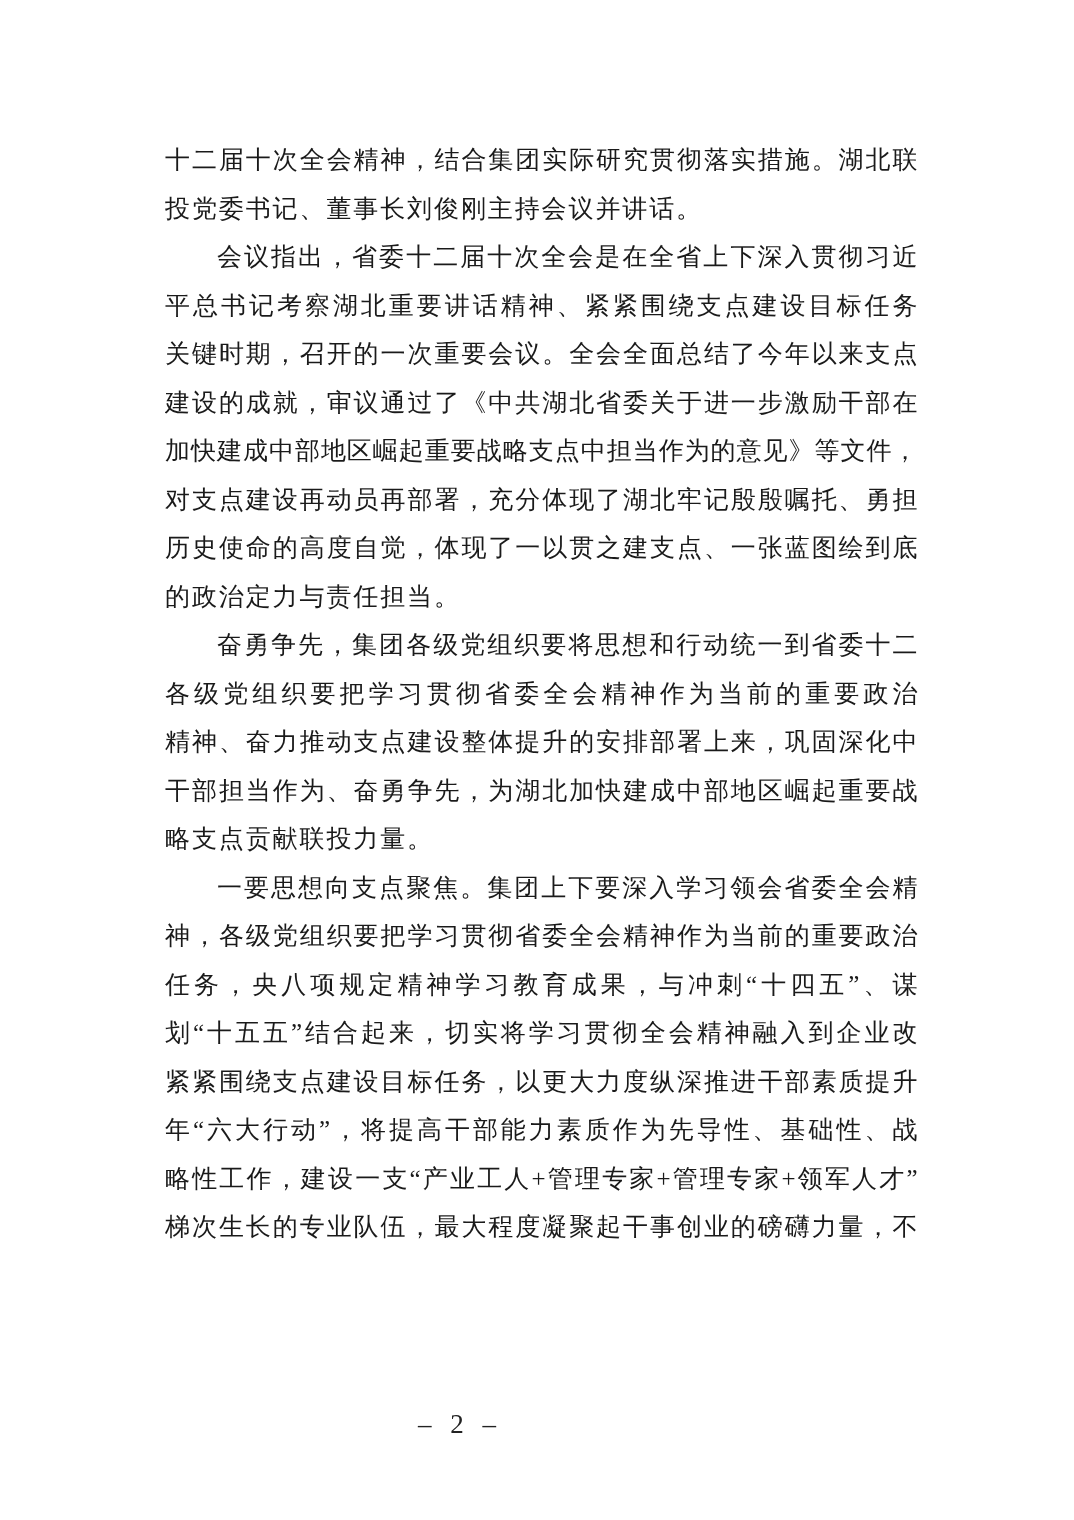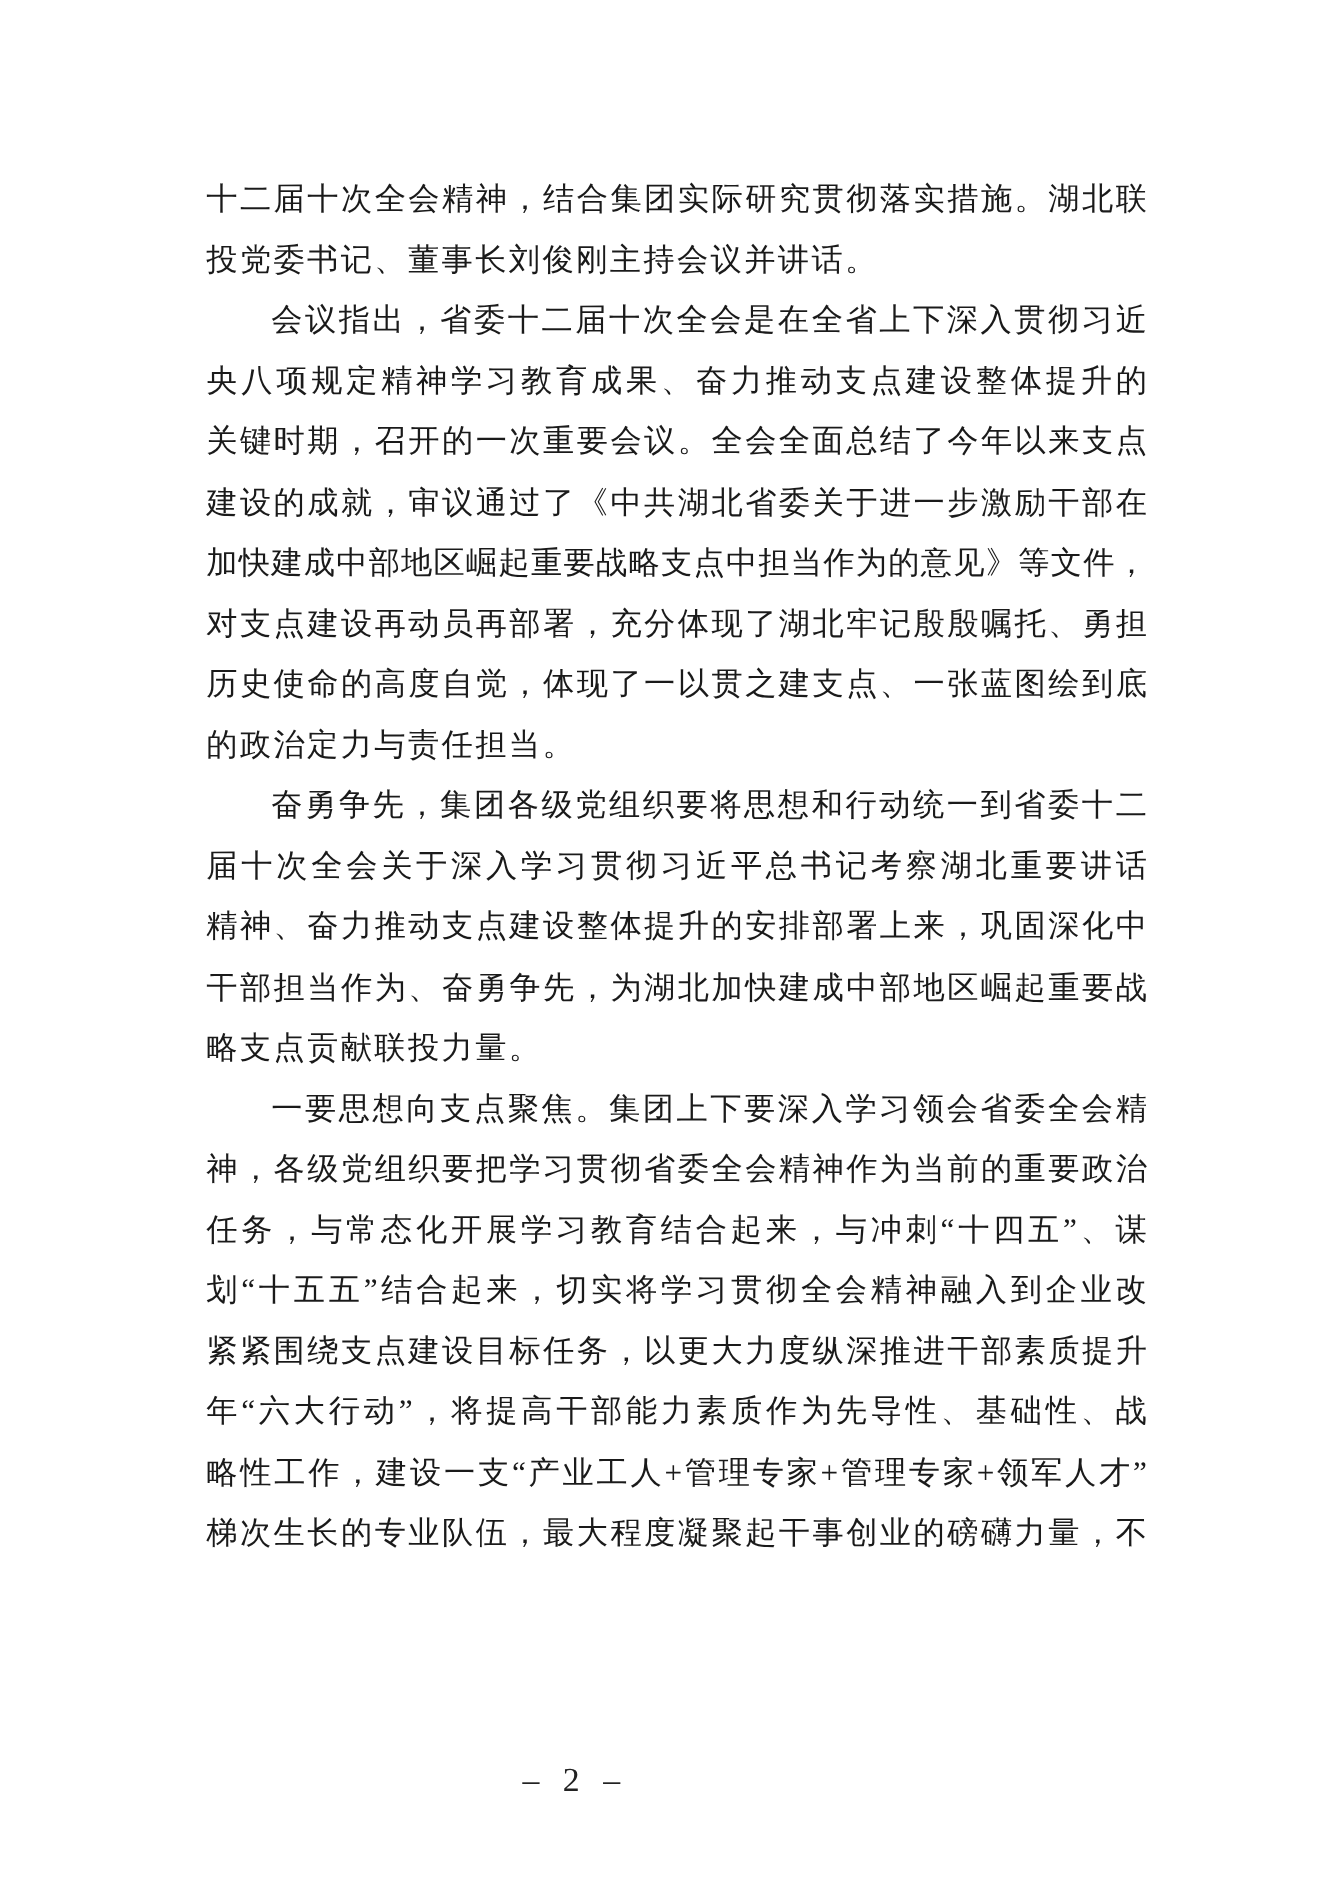--- a/index.html
+++ b/index.html
@@ -57,35 +57,35 @@
   }
 </style>
 </head>
 <body>
 
 <div class="page">
   <div class="doc-body">
       <div class="line">十二届十次全会精神，结合集团实际研究贯彻落实措施。湖北联</div>
       <div class="line para-end">投党委书记、董事长刘俊刚主持会议并讲话。</div>
       <div class="line indent">会议指出，省委十二届十次全会是在全省上下深入贯彻习近</div>
-      <div class="line">央八项规定精神学习教育成果、奋力推动支点建设整体提升的</div>
+      <div class="line">平总书记考察湖北重要讲话精神、紧紧围绕支点建设目标任务</div>
       <div class="line">关键时期，召开的一次重要会议。全会全面总结了今年以来支点</div>
       <div class="line">建设的成就，审议通过了《中共湖北省委关于进一步激励干部在</div>
       <div class="line">加快建成中部地区崛起重要战略支点中担当作为的意见》等文件，</div>
       <div class="line">对支点建设再动员再部署，充分体现了湖北牢记殷殷嘱托、勇担</div>
       <div class="line">历史使命的高度自觉，体现了一以贯之建支点、一张蓝图绘到底</div>
       <div class="line para-end">的政治定力与责任担当。</div>
       <div class="line indent">奋勇争先，集团各级党组织要将思想和行动统一到省委十二</div>
-      <div class="line">届十次全会关于深入学习贯彻习近平总书记考察湖北重要讲话</div>
+      <div class="line">各级党组织要把学习贯彻省委全会精神作为当前的重要政治</div>
       <div class="line">精神、奋力推动支点建设整体提升的安排部署上来，巩固深化中</div>
       <div class="line">干部担当作为、奋勇争先，为湖北加快建成中部地区崛起重要战</div>
       <div class="line para-end">略支点贡献联投力量。</div>
       <div class="line indent">一要思想向支点聚焦。集团上下要深入学习领会省委全会精</div>
       <div class="line">神，各级党组织要把学习贯彻省委全会精神作为当前的重要政治</div>
-      <div class="line">任务，与常态化开展学习教育结合起来，与冲刺“十四五”、谋</div>
+      <div class="line">任务，央八项规定精神学习教育成果，与冲刺“十四五”、谋</div>
       <div class="line">划“十五五”结合起来，切实将学习贯彻全会精神融入到企业改</div>
       <div class="line">紧紧围绕支点建设目标任务，以更大力度纵深推进干部素质提升</div>
       <div class="line">年“六大行动”，将提高干部能力素质作为先导性、基础性、战</div>
       <div class="line">略性工作，建设一支“产业工人+管理专家+管理专家+领军人才”</div>
       <div class="line">梯次生长的专业队伍，最大程度凝聚起干事创业的磅礴力量，不</div>
     </div>
   <div class="footer">– 2 –</div>
 </div>
 
 </body></html>

